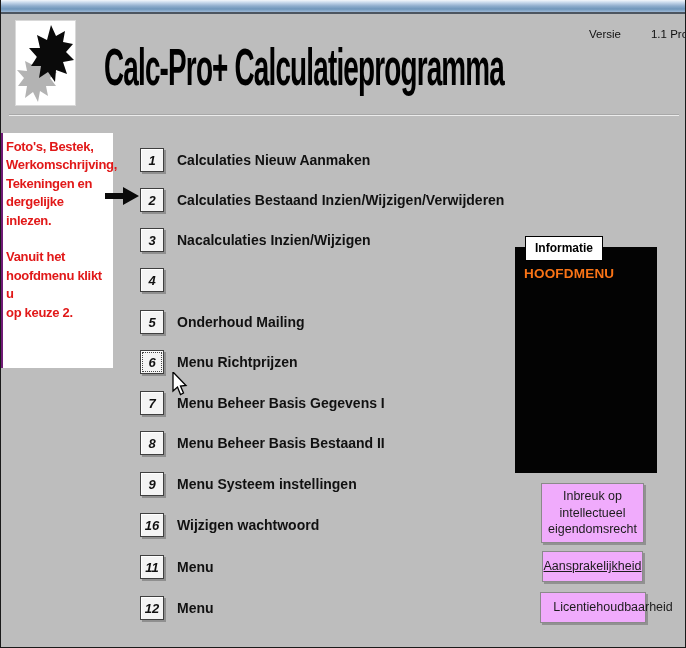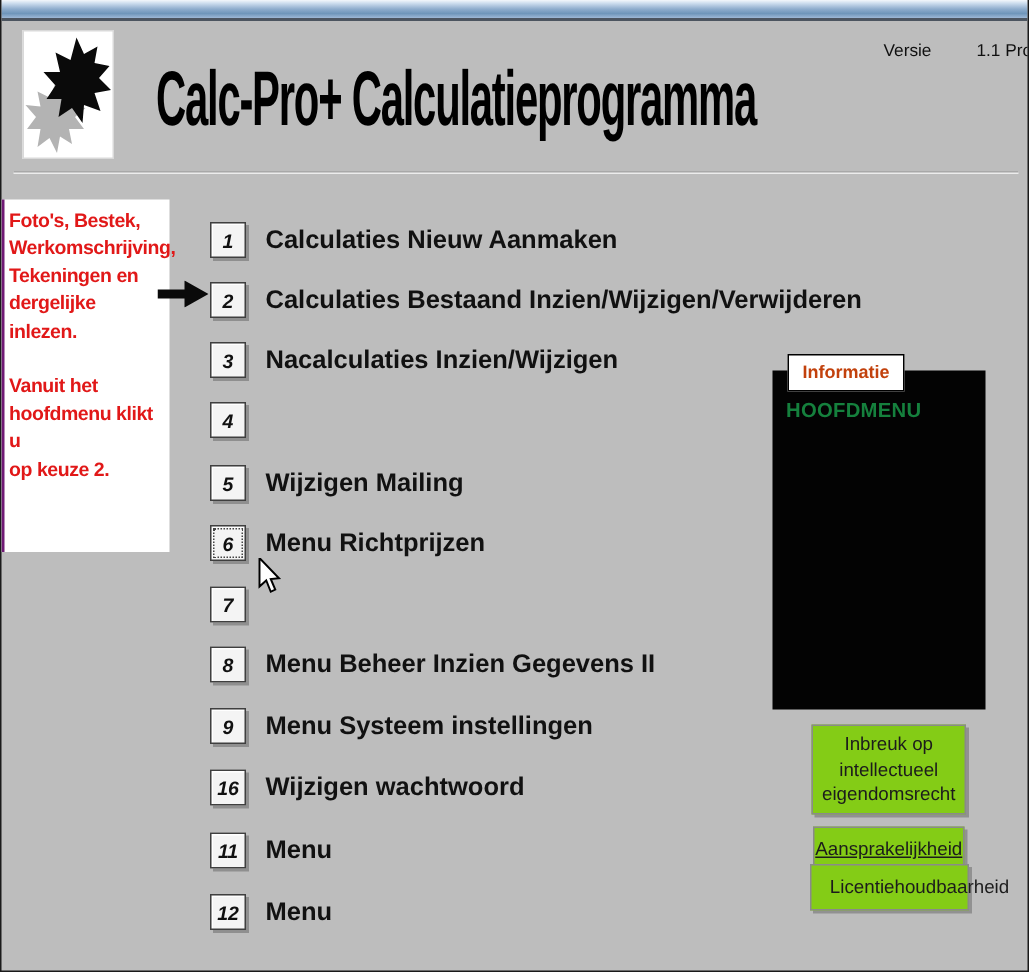--- a/index.html
+++ b/index.html
@@ -48,42 +48,42 @@
   .pointer-arrow{position:absolute;left:104px;top:187px;width:34px;height:18px;}
   
   .menu-row{position:absolute;left:139px;height:24px;display:flex;align-items:center;}
   .num-btn{
     width:24px;height:24px;background:#f4f4f4;border:1px solid #3f3f3f;
     box-shadow:2px 2px 0 #8f8f8f, inset 1px 1px 0 #ffffff;
     font-style:italic;font-weight:700;font-size:13px;color:#111;
     display:flex;align-items:center;justify-content:center;padding:0;cursor:default;
   }
   .num-btn.focused{outline:1px dotted #444;outline-offset:-3px;}
-  .menu-label{margin-left:13px;font-size:17px;font-weight:700;color:#111;white-space:nowrap;}
+  .menu-label{margin-left:13px;font-size:14px;font-weight:700;color:#111;white-space:nowrap;}
   
   .info-tab{
     position:absolute;left:524px;top:236px;z-index:3;background:#ffffff;border:1px solid #000;
-    padding:4px 9px 5px 9px;font-size:12px;font-weight:700;color:#c2410c;
+    padding:4px 9px 5px 9px;font-size:12px;font-weight:700;color:#000000;
   }
   .info-box{
     position:absolute;left:514px;top:247px;width:142px;height:226px;background:#030303;z-index:2;
   }
   .info-box .content{
-    padding:19px 4px 0 9px;color:#15803d;font-weight:700;font-size:13.5px;letter-spacing:0.2px;
+    padding:19px 4px 0 9px;color:#f97316;font-weight:700;font-size:13.5px;letter-spacing:0.2px;
   }
   
   .side-btn{
-    position:absolute;background:#84cc16;border:1px solid #8a8a8a;
+    position:absolute;background:#f0abfc;border:1px solid #8a8a8a;
     box-shadow:2px 2px 0 rgba(110,110,110,0.55);
     font-size:12.5px;color:#1c1c1c;text-align:center;white-space:pre-line;line-height:1.35;
     display:flex;align-items:center;justify-content:center;padding:2px 4px;cursor:default;
   }
   .side-btn-1{left:540px;top:483px;width:103px;height:60px;}
   .side-btn-2{left:541px;top:551px;width:101px;height:31px;text-decoration:underline;}
-  .side-btn-3{left:539px;top:576px;width:106px;height:31px;padding-left:44px;}
+  .side-btn-3{left:539px;top:592px;width:106px;height:31px;padding-left:44px;}
   
   .cursor{position:absolute;left:171px;top:372px;width:17px;height:25px;z-index:5;}
 </style>
 </head>
 <body>
 
 <div id="app">
 
   <div class="titlebar"></div>
 
@@ -129,32 +129,33 @@
   </div>
   <div class="menu-row" style="top:228px">
     <button class="num-btn">3</button>
     <span class="menu-label">Nacalculaties Inzien/Wijzigen</span>
   </div>
   <div class="menu-row" style="top:268px">
     <button class="num-btn">4</button>
   </div>
   <div class="menu-row" style="top:310px">
     <button class="num-btn">5</button>
-    <span class="menu-label">Wijzigen Mailing</span>
+    <span class="menu-label">Onderhoud Mailing</span>
   </div>
   <div class="menu-row" style="top:350px">
     <button class="num-btn focused">6</button>
     <span class="menu-label">Menu Richtprijzen</span>
   </div>
   <div class="menu-row" style="top:391px">
     <button class="num-btn">7</button>
+    <span class="menu-label">Menu Beheer Basis Gegevens I</span>
   </div>
   <div class="menu-row" style="top:431px">
     <button class="num-btn">8</button>
-    <span class="menu-label">Menu Beheer Inzien Gegevens II</span>
+    <span class="menu-label">Menu Beheer Basis Bestaand II</span>
   </div>
   <div class="menu-row" style="top:472px">
     <button class="num-btn">9</button>
     <span class="menu-label">Menu Systeem instellingen</span>
   </div>
   <div class="menu-row" style="top:513px">
     <button class="num-btn">16</button>
     <span class="menu-label">Wijzigen wachtwoord</span>
   </div>
   <div class="menu-row" style="top:555px">

